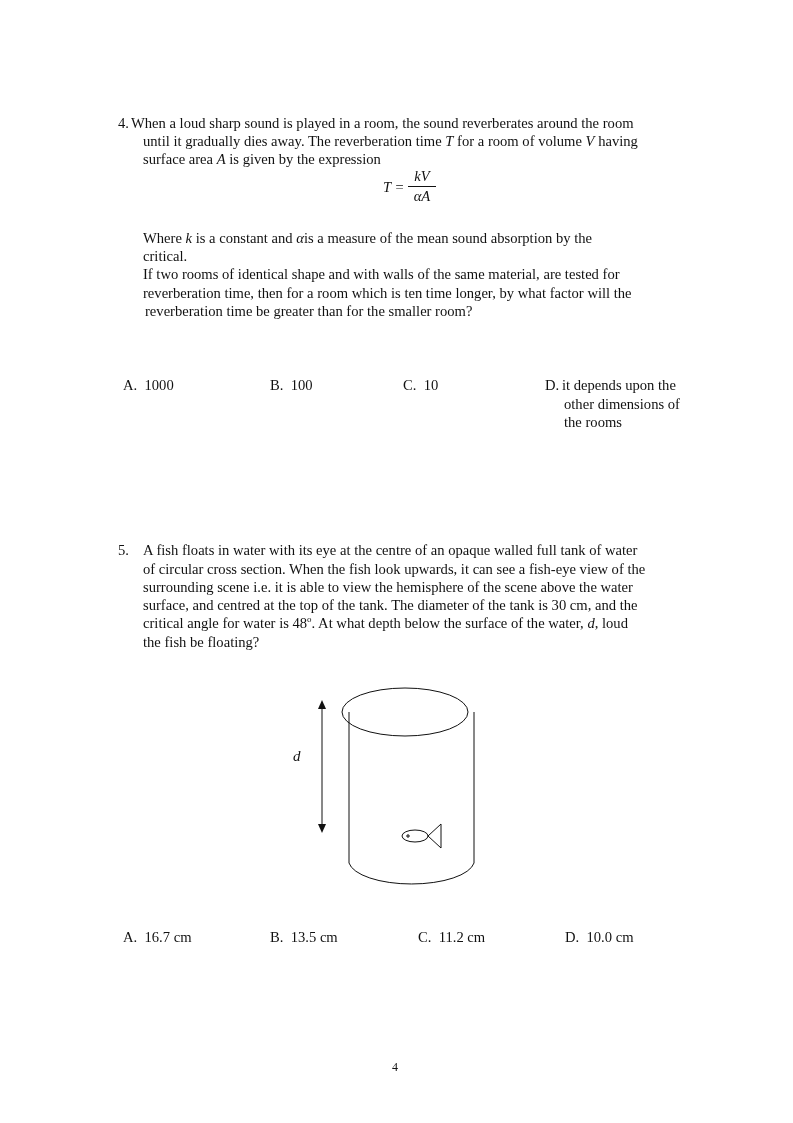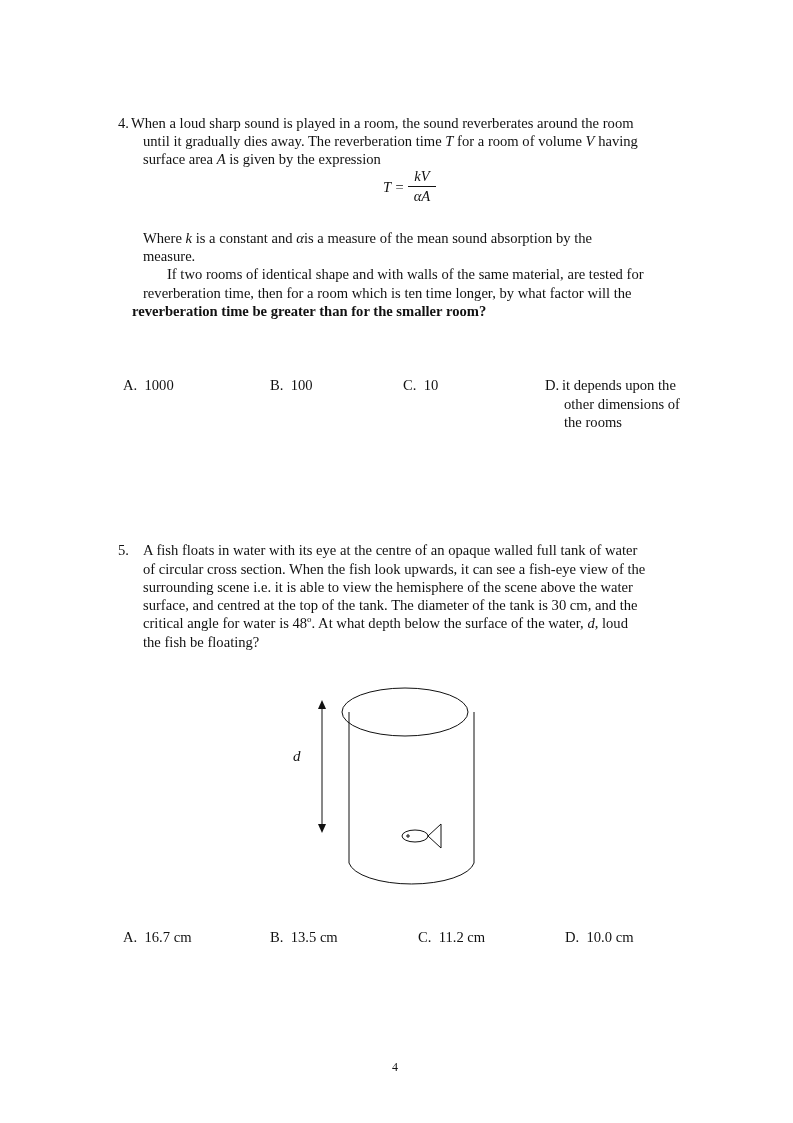--- a/index.html
+++ b/index.html
@@ -23,24 +23,24 @@
   <div>
     <span class="abs it" style="left:383px;top:178px;line-height:18px;">T =</span>
     <div class="frac" style="left:408px;top:168px;width:28px;">
       <div class="it" style="line-height:17px;">kV</div>
       <div style="border-top:1px solid #111;height:0;margin:1px 0;"></div>
       <div class="it" style="line-height:17px;">αA</div>
     </div>
   </div>
 
   <span class="line" style="left:143px;top:229px;"><span>Where </span><i>k</i><span> is a constant and </span><i>α</i><span>is a measure of the mean sound absorption by the</span></span>
-  <span class="line" style="left:143px;top:247px;">measure.</span>
-  <span class="line" style="left:143px;top:265px;margin-left:24px;">If two rooms of identical shape and with walls of the same material, are tested for</span>
+  <span class="line" style="left:143px;top:247px;">critical.</span>
+  <span class="line" style="left:143px;top:265px;">If two rooms of identical shape and with walls of the same material, are tested for</span>
   <span class="line" style="left:143px;top:284px;">reverberation time, then for a room which is ten time longer, by what factor will the</span>
-  <span class="line" style="left:132px;top:302px;font-weight:bold;">reverberation time be greater than for the smaller room?</span>
+  <span class="line" style="left:145px;top:302px;">reverberation time be greater than for the smaller room?</span>
 
   <div>
     <div class="opt" style="left:123px;top:376px;"><span>A.</span>&nbsp; <span>1000</span></div>
     <div class="opt" style="left:270px;top:376px;"><span>B.</span>&nbsp; <span>100</span></div>
     <div class="opt" style="left:403px;top:376px;"><span>C.</span>&nbsp; <span>10</span></div>
     <div class="opt" style="left:545px;top:376px;">
       <span>D.</span>
       <span class="abs" style="left:17px;top:0;">it depends upon the</span>
       <span class="abs" style="left:19px;top:19px;">other dimensions of</span>
       <span class="abs" style="left:19px;top:37px;">the rooms</span>

